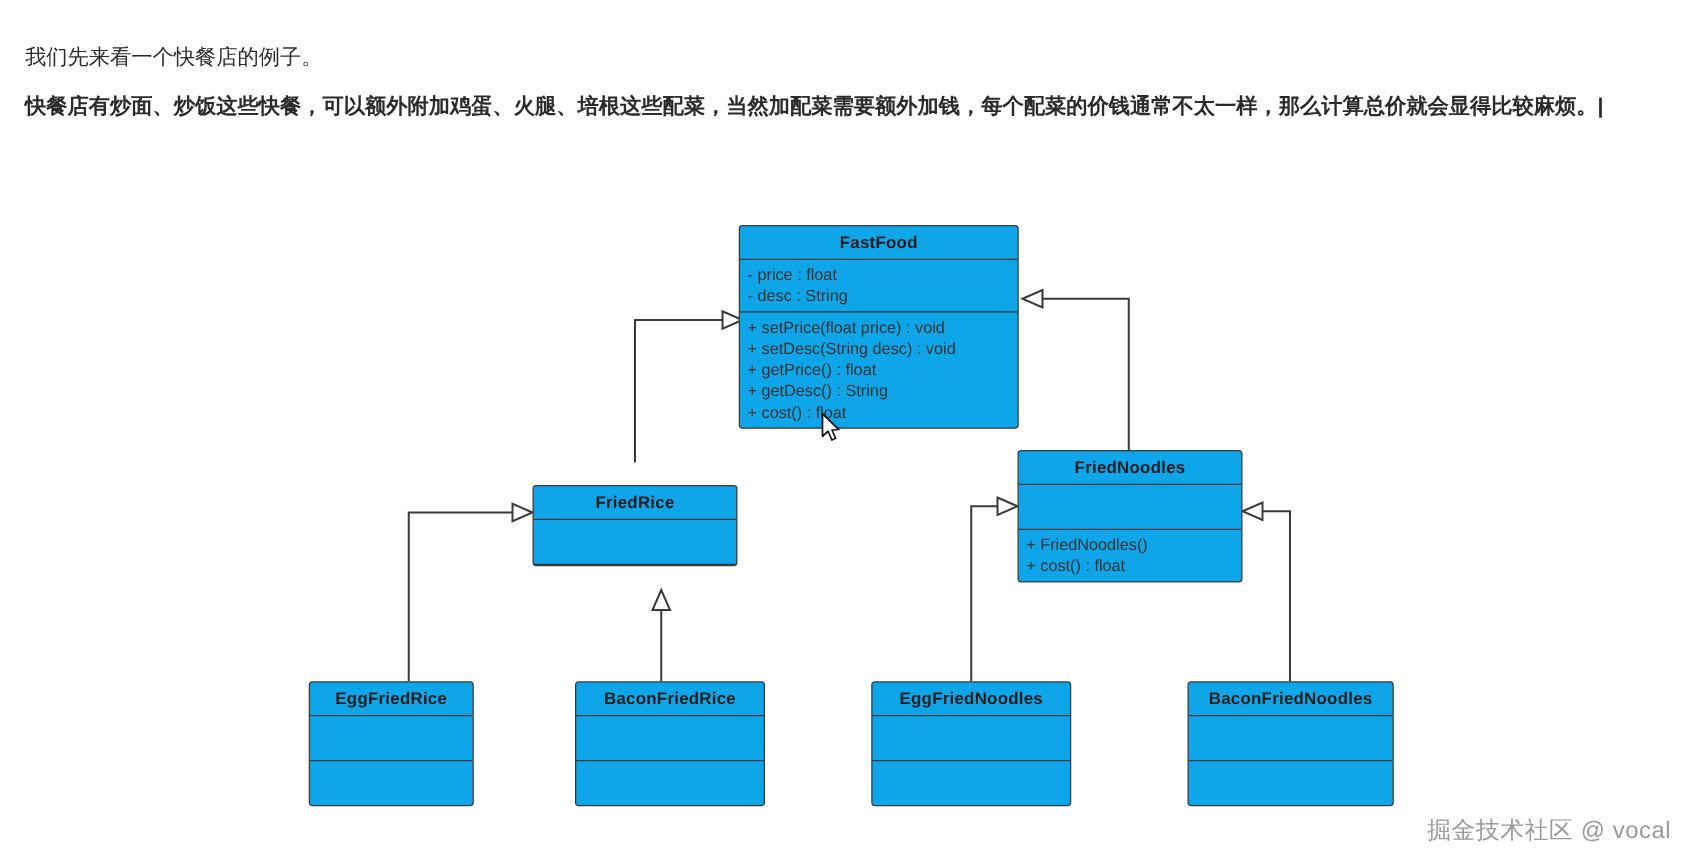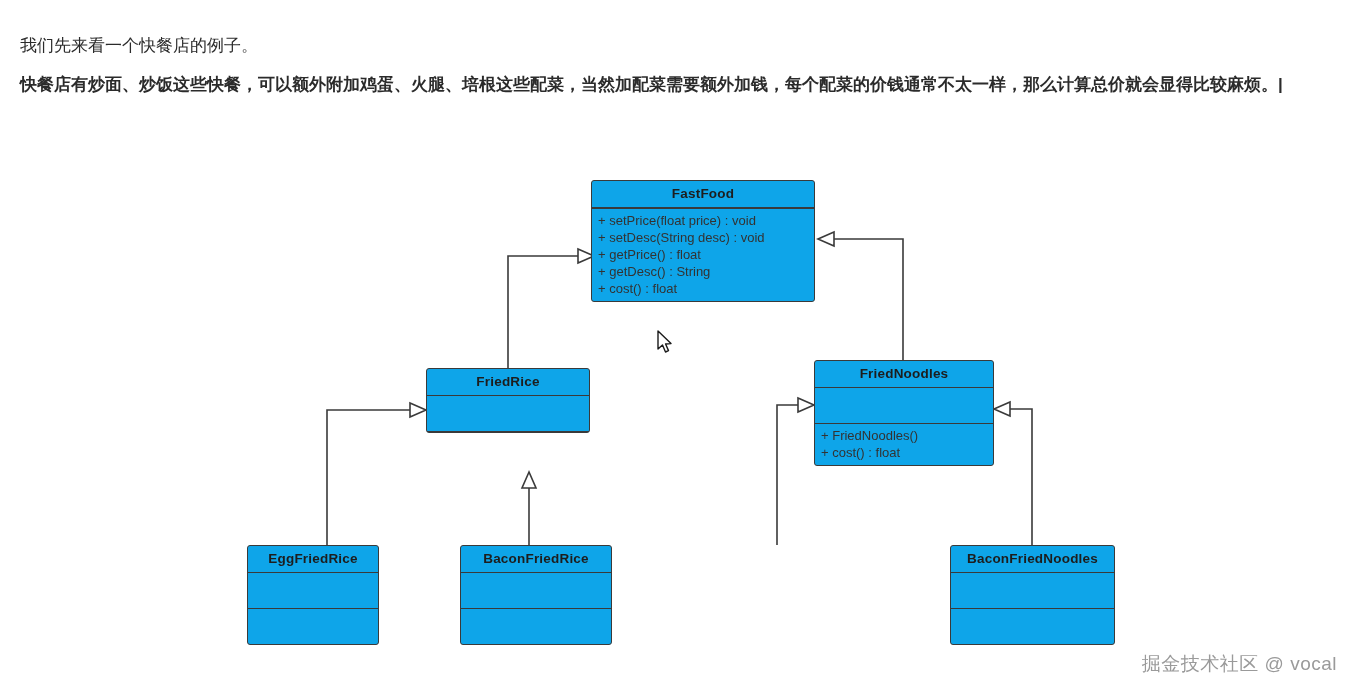--- a/index.html
+++ b/index.html
@@ -125,31 +125,35 @@
       <path d="M777,385 L777,245 L800,245" fill="none" stroke="#3a3a3a" stroke-width="1.6"></path>
       <polygon points="814,245 798,238 798,252" fill="#ffffff" stroke="#3a3a3a" stroke-width="1.6"></polygon>
 
       <path d="M1032,385 L1032,249 L1008,249" fill="none" stroke="#3a3a3a" stroke-width="1.6"></path>
       <polygon points="994,249 1010,242 1010,256" fill="#ffffff" stroke="#3a3a3a" stroke-width="1.6"></polygon>
     </svg>
 
     <div class="uml" id="cls-fastfood" style="left:591px; top:20px; width:224px;">
       <div class="title">FastFood</div>
       <div class="sep"></div>
+      <div class="compartment">
+        <div class="row">- price : float</div>
+        <div class="row">- desc : String</div>
+      </div>
       <div class="sep"></div>
       <div class="compartment">
         <div class="row">+ setPrice(float price) : void</div>
         <div class="row">+ setDesc(String desc) : void</div>
         <div class="row">+ getPrice() : float</div>
         <div class="row">+ getDesc() : String</div>
         <div class="row">+ cost() : float</div>
       </div>
     </div>
 
-    <div class="uml" id="cls-friedrice" style="left:426px; top:208px; width:164px;">
+    <div class="uml" id="cls-friedrice" style="left:426px; top:228px; width:164px;">
       <div class="title">FriedRice</div>
       <div class="sep"></div>
       <div class="compartment empty"></div>
       <div class="sep"></div>
     </div>
 
     <div class="uml" id="cls-friednoodles" style="left:814px; top:200px; width:180px;">
       <div class="title">FriedNoodles</div>
       <div class="sep"></div>
       <div class="compartment empty"></div>
@@ -169,20 +173,27 @@
     </div>
 
     <div class="uml" id="cls-baconfriedrice" style="left:460px; top:385px; width:152px;">
       <div class="title">BaconFriedRice</div>
       <div class="sep"></div>
       <div class="compartment empty"></div>
       <div class="sep"></div>
       <div class="compartment empty"></div>
     </div>
 
+    <div class="uml" id="cls-eggfriednoodles" style="left:697px; top:385px; width:160px;">
+      <div class="title">EggFriedNoodles</div>
+      <div class="sep"></div>
+      <div class="compartment empty"></div>
+      <div class="sep"></div>
+      <div class="compartment empty"></div>
+    </div>
 
     <div class="uml" id="cls-baconfriednoodles" style="left:950px; top:385px; width:165px;">
       <div class="title">BaconFriedNoodles</div>
       <div class="sep"></div>
       <div class="compartment empty"></div>
       <div class="sep"></div>
       <div class="compartment empty"></div>
     </div>
 
     <svg id="cursor" style="left:656px; top:170px;" width="20" height="26" viewBox="0 0 20 26" xmlns="http://www.w3.org/2000/svg">

